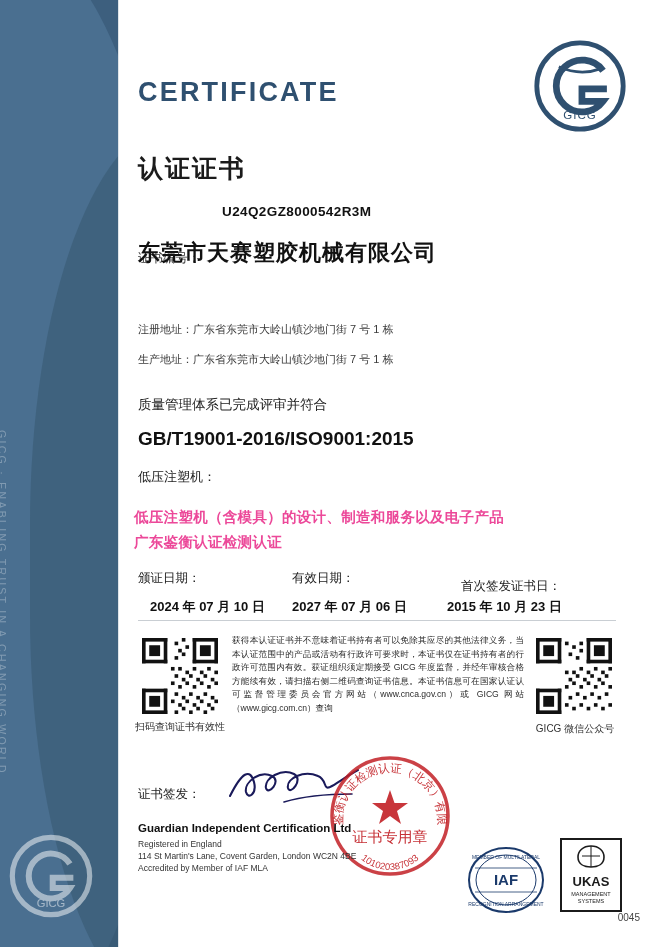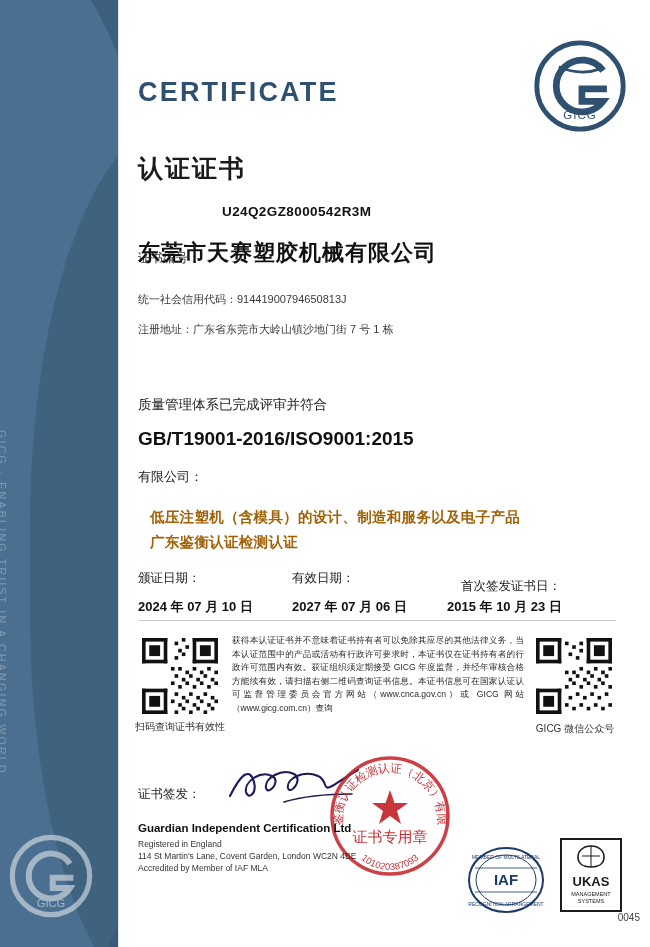--- a/index.html
+++ b/index.html
@@ -129,40 +129,40 @@
   }
   .standard {
     position: absolute; left: 6px; top: 428px;
     font-size: 19px; font-weight: bold; color: #111;
   }
   .scope-label {
     position: absolute; left: 6px; top: 468px;
     font-size: 13px; color: #222;
   }
   .scope-line {
-    position: absolute; left: 18px;
-    font-size: 14.5px; font-weight: bold; color: #a16207;
+    position: absolute; left: 2px;
+    font-size: 14.5px; font-weight: bold; color: #ec4899;
     letter-spacing: .3px;
   }
   .scope-1 { top: 508px; }
   .scope-2 { top: 533px; }
 
   .date-label {
     position: absolute;
     font-size: 12.5px; color: #222;
   }
   .dl1 { left: 6px;   top: 570px; }
   .dl2 { left: 160px; top: 570px; }
   .dl3 { left: 329px; top: 570px; margin-top: 8px; }
 
   .date-value {
     position: absolute;
     font-size: 13px; font-weight: bold; color: #111;
   }
-  .dv1 { left: 6px;   top: 598px; }
+  .dv1 { left: 18px;   top: 598px; }
   .dv2 { left: 160px; top: 598px; }
   .dv3 { left: 315px; top: 598px; }
 
   .hline {
     position: absolute; left: 6px; top: 620px;
     width: 478px; height: 1px; background: #c9ced3;
   }
 
   
   .qr {
@@ -252,27 +252,27 @@
     </svg>
 
     <div class="title title-1">CERTIFICATE</div>
     <div class="cn-title">认证证书</div>
 
     <div class="row-label certno-label">证书编号：</div>
     <div class="certno-value">U24Q2GZ8000542R3M</div>
 
     <div class="company">东莞市天赛塑胶机械有限公司</div>
 
-    <div class="small-line usci">统一社会信用代码：91441900794650813J</div>
     <div class="small-line reg">注册地址：广东省东莞市大岭山镇沙地门街 7 号 1 栋</div>
+    <div class="small-line prod">生产地址：广东省东莞市大岭山镇沙地门街 7 号 1 栋</div>
 
     <div class="qms">质量管理体系已完成评审并符合</div>
     <div class="standard">GB/T19001-2016/ISO9001:2015</div>
 
-    <div class="scope-label">有限公司：</div>
+    <div class="scope-label">低压注塑机：</div>
     <div class="scope-line scope-1">低压注塑机（含模具）的设计、制造和服务以及电子产品</div>
     <div class="scope-line scope-2">广东鉴衡认证检测认证</div>
 
     <div class="date-label dl1">颁证日期：</div>
     <div class="date-label dl2">有效日期：</div>
     <div class="date-label dl3">首次签发证书日：</div>
 
     <div class="date-value dv1">2024 年 07 月 10 日</div>
     <div class="date-value dv2">2027 年 07 月 06 日</div>
     <div class="date-value dv3">2015 年 10 月 23 日</div>

